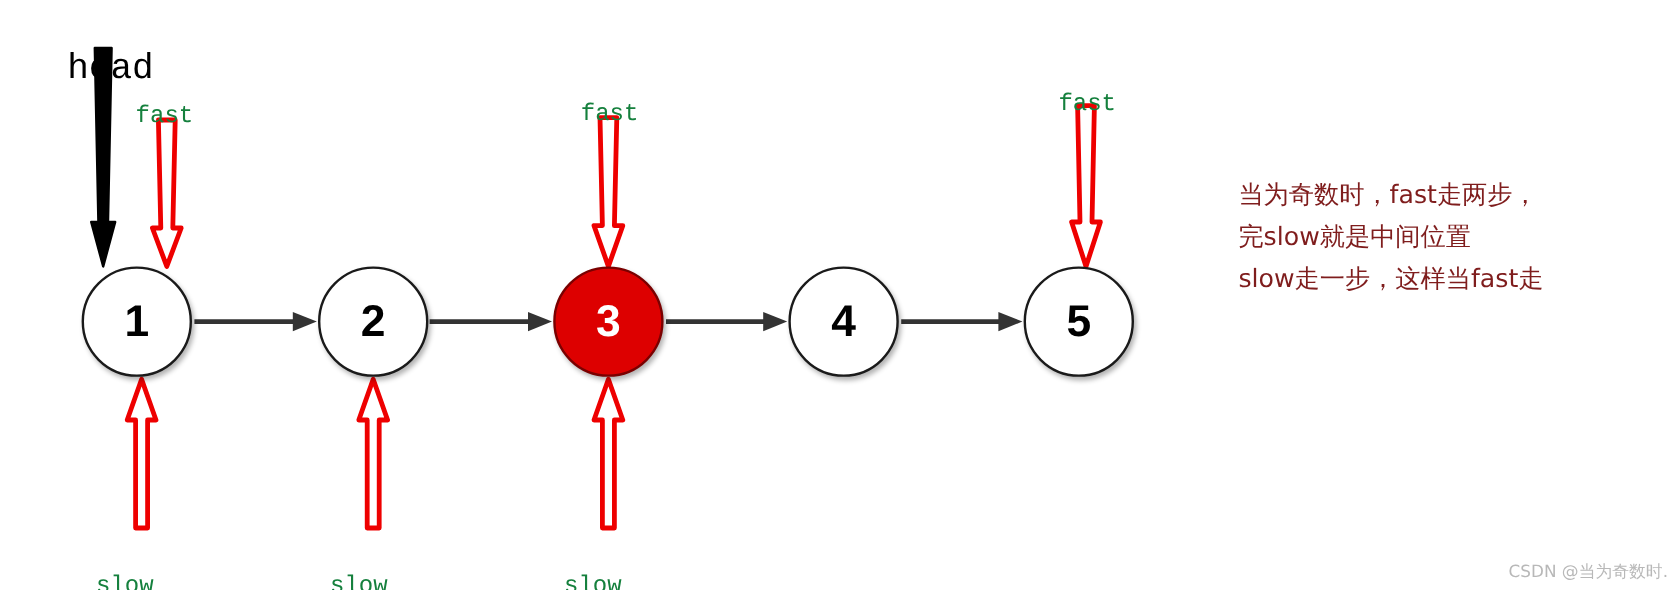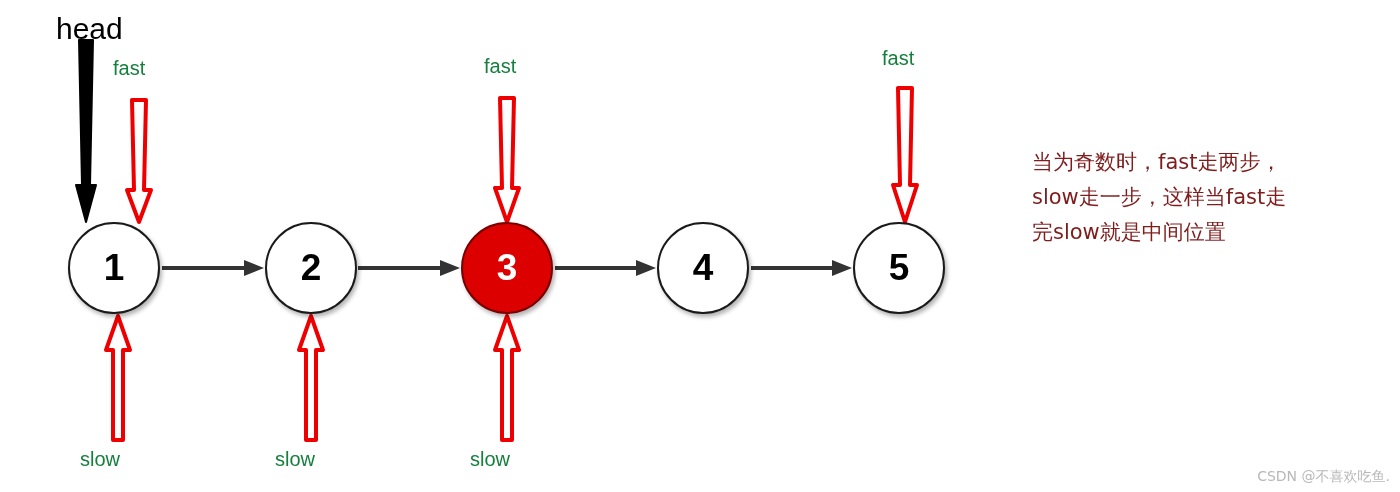--- a/index.html
+++ b/index.html
@@ -39,22 +39,23 @@
     border: 2.5px solid #1a1a1a;
     color: #000000;
   }
   .node.red {
     background: #dd0000;
     border: 2.5px solid #7a0000;
     color: #ffffff;
   }
   .label {
     position: absolute;
-    font-family: Liberation Sans, sans-serif;
+    font-family: Liberation Mono, monospace;
     white-space: nowrap;
+    margin-top: 29px;
   }
   .lbl-head {
     font-size: 30px;
     color: #000000;
   }
   .lbl-fast, .lbl-slow {
     font-size: 20px;
     color: #15803d;
     text-align: right;
   }
@@ -145,17 +146,17 @@
 <div class="label lbl-fast" style="left:113px; top:57px;">fast</div>
 <div class="label lbl-fast" style="left:484px; top:55px;">fast</div>
 <div class="label lbl-fast" style="left:882px; top:47px;">fast</div>
 
 <div class="label lbl-slow" style="left:80px; top:448px;">slow</div>
 <div class="label lbl-slow" style="left:275px; top:448px;">slow</div>
 <div class="label lbl-slow" style="left:470px; top:448px;">slow</div>
 
 <div class="note">
   <div>当为奇数时，fast走两步，</div>
+  <div>完slow就是中间位置</div>
   <div>slow走一步，这样当fast走</div>
-  <div>完slow就是中间位置</div>
 </div>
 
-<div class="watermark">CSDN @不喜欢吃鱼.</div>
+<div class="watermark">CSDN @当为奇数时.</div>
 
 </body></html>

